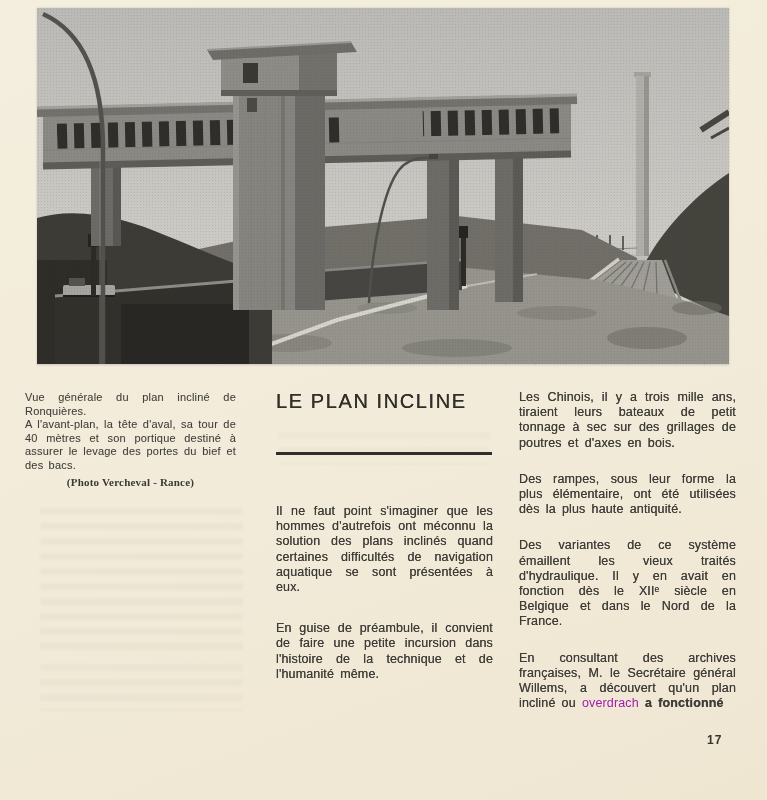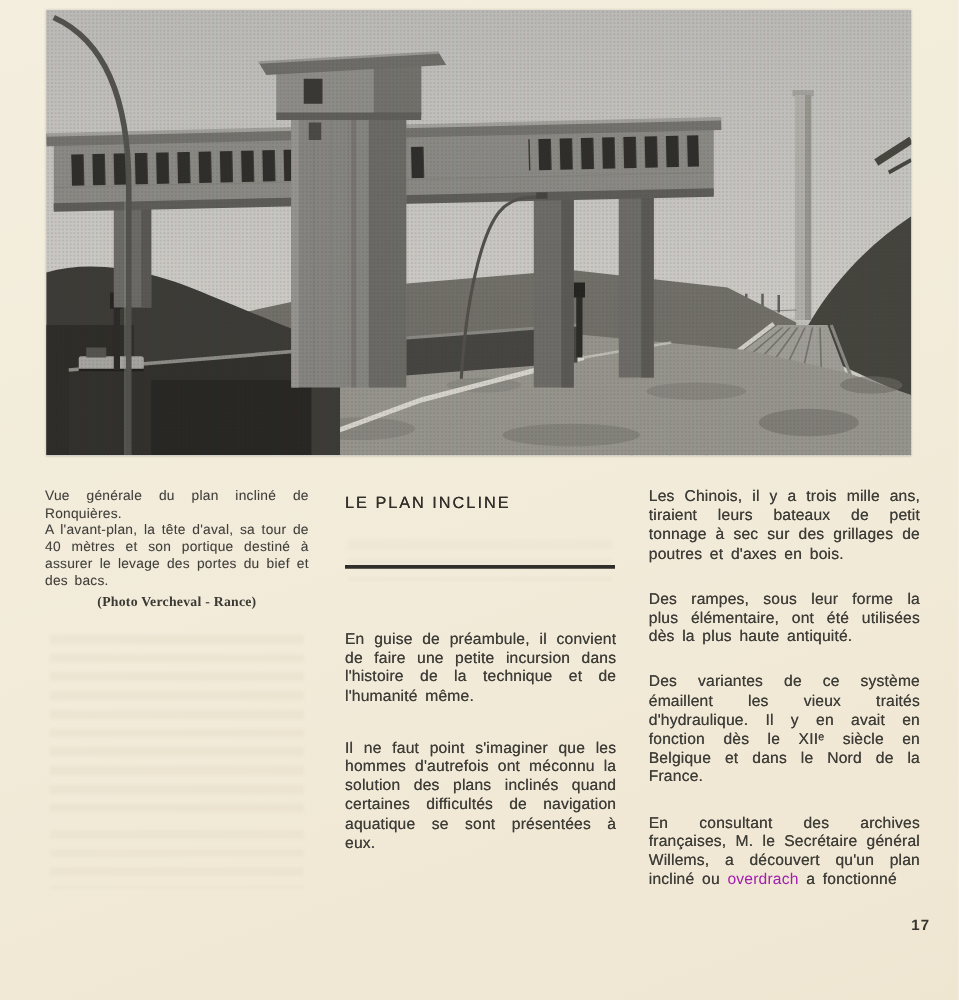--- a/index.html
+++ b/index.html
@@ -26,56 +26,56 @@
   .photo .moire{
     position:absolute;inset:0;pointer-events:none;opacity:.65;
     background-image:repeating-linear-gradient(90deg,
       rgba(150,70,100,.05) 0 1px,
       rgba(70,125,90,.05) 1px 2px,
       rgba(70,85,150,.04) 2px 3px);
   }
 
   
   .col{position:absolute;color:#3e3d37;}
-  .caption-col{left:36px;top:391px;width:211px;}
+  .caption-col{left:25px;top:391px;width:211px;}
   .caption-col p{
     margin:0;font-size:11px;line-height:13.6px;text-align:justify;
     word-spacing:2px;letter-spacing:.2px;
     text-shadow:.4px 0 rgba(170,60,95,.10), -.4px 0 rgba(40,115,135,.10);
   }
   .credit{
     margin-top:3px;font-size:11px;line-height:13px;text-align:center;
     letter-spacing:.2px;color:#3a3933;font-weight:700;
     font-family:"Liberation Serif", serif;
   }
 
   .middle-col{left:276px;top:392px;width:217px;}
   .right-col{left:519px;top:390px;width:217px;}
 
   .article-title{
-    margin:0;font-size:13px;line-height:19px;letter-spacing:1.6px;
+    margin:0;font-size:20px;line-height:19px;letter-spacing:1.6px;
     color:#302f2a;font-weight:400;
     text-shadow:0 0 .5px #302f2a, .4px 0 rgba(170,60,95,.12);
   }
   .rule{
     height:3px;background:#2e2d29;width:216px;
     margin:41px 0 0 0;border:none;
   }
   .bodytext p{
     margin:0 0 21px 0;font-size:12.5px;line-height:15.2px;text-align:justify;
     word-spacing:2.5px;letter-spacing:.15px;color:#3d3c36;
     text-shadow:0 0 .4px rgba(61,60,54,.8), .4px 0 rgba(170,60,95,.08), -.4px 0 rgba(40,115,135,.08);
   }
   .middle-col .bodytext{margin-top:49px;}
   .middle-col .bodytext p{margin-bottom:26px;}
   .light{color:#a21caf;text-shadow:none;}
-  .semibold{font-weight:400;}
+  .semibold{font-weight:700;}
 
   .page-number{
-    position:absolute;left:729px;top:733px;
+    position:absolute;left:707px;top:733px;
     font-size:12px;font-weight:700;color:#35342f;letter-spacing:1px;
   }
 
   
   .ghost{
     position:absolute;pointer-events:none;
     background:repeating-linear-gradient(180deg, rgba(125,114,90,.13) 0 7px, rgba(0,0,0,0) 7px 15px);
     filter:blur(1.3px);opacity:.40;
   }
   .ghost.g1{left:40px;top:508px;width:203px;height:146px;}
@@ -227,22 +227,22 @@
     <p>A l'avant-plan, la tête d'aval, sa tour de 40 mètres et son portique destiné à assurer le levage des portes du bief et des bacs.</p>
     <div class="credit">(Photo Vercheval - Rance)</div>
   </div>
 
   <div class="col middle-col">
     <h1 class="article-title">
       <span>LE PLAN INCLINE</span><br>
     </h1>
     <hr class="rule">
     <div class="bodytext">
+      <p>Il ne faut point s'imaginer que les hommes d'autrefois ont méconnu la solution des plans inclinés quand certaines difficultés de navigation aquatique se sont présentées à eux.</p>
       <p>En guise de préambule, il convient de faire une petite incursion dans l'histoire de la technique et de l'humanité même.</p>
-      <p>Il ne faut point s'imaginer que les hommes d'autrefois ont méconnu la solution des plans inclinés quand certaines difficultés de navigation aquatique se sont présentées à eux.</p>
     </div>
   </div>
 
   <div class="col right-col bodytext">
     <p>Les Chinois, il y a trois mille ans, tiraient leurs bateaux de petit tonnage à sec sur des grillages de poutres et d'axes en bois.</p>
     <p>Des rampes, sous leur forme la plus élémentaire, ont été utilisées dès la plus haute antiquité.</p>
     <p>Des variantes de ce système émaillent les vieux traités d'hydraulique. Il y en avait en fonction dès le XIIᵉ siècle en Belgique et dans le Nord de la France.</p>
     <p><span>En consultant des archives françaises, M. le Secrétaire général Willems, a découvert qu'un plan incliné ou </span><span class="light">overdrach</span><span class="semibold"> a fonctionné</span></p>
   </div>
 

